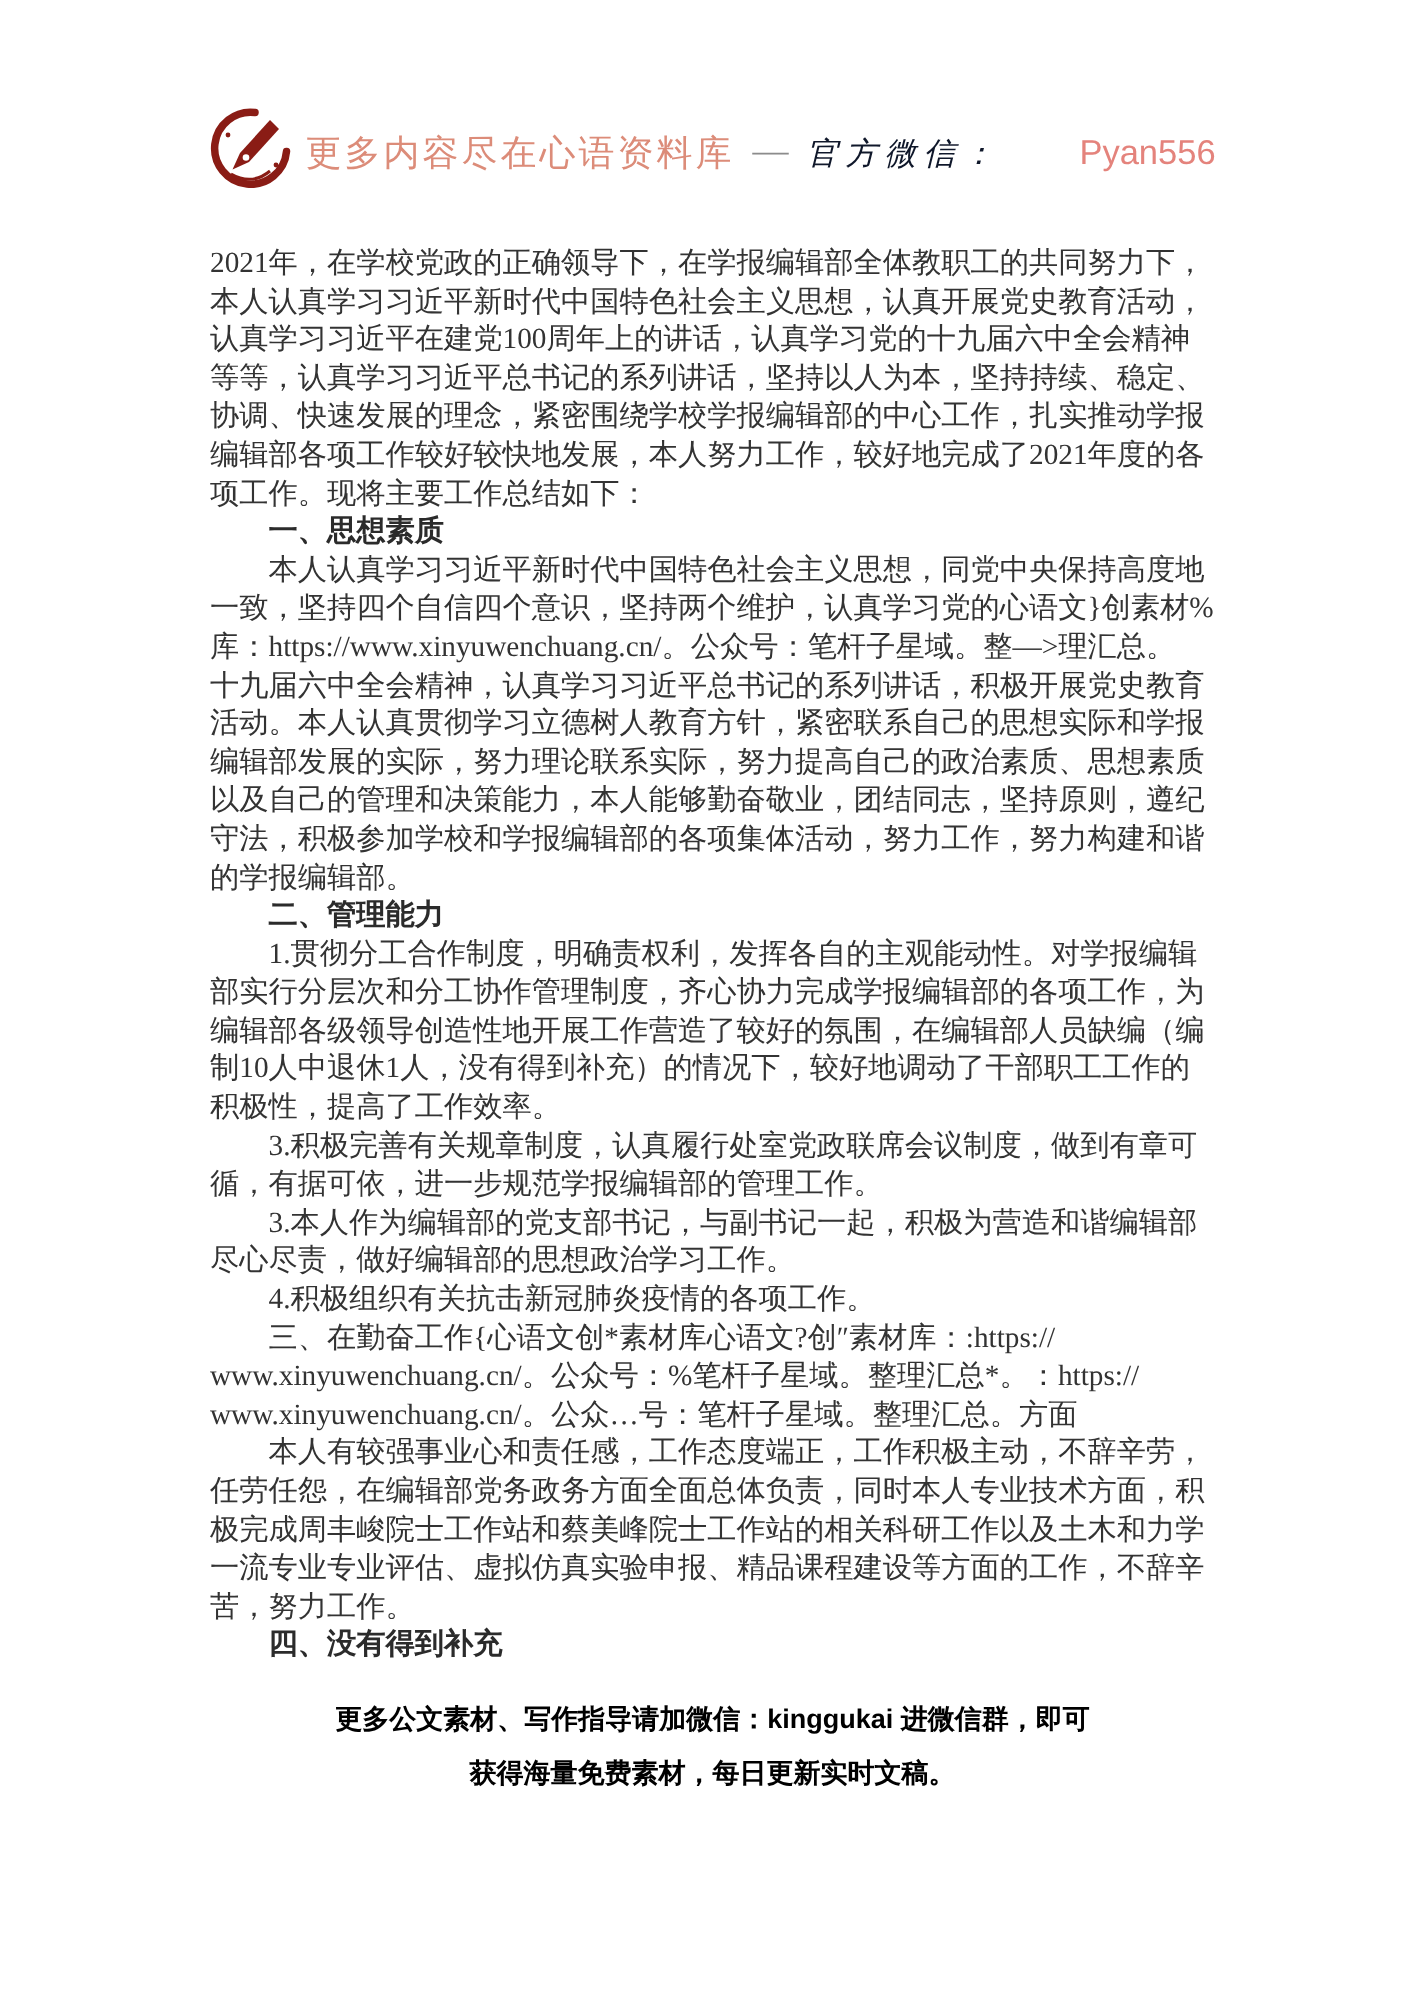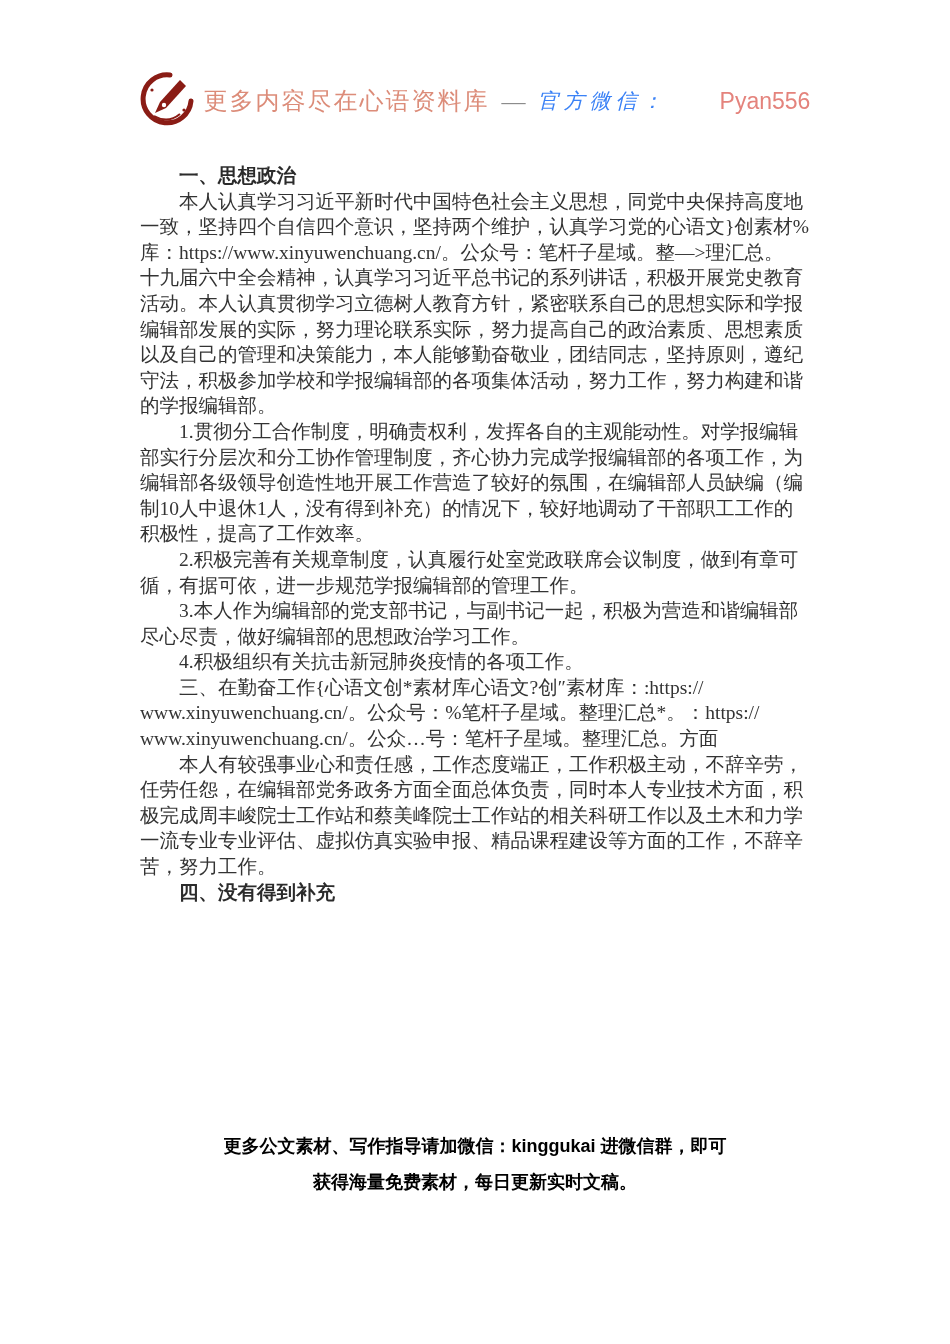--- a/index.html
+++ b/index.html
@@ -27,21 +27,21 @@
   .brandline.footer { top: 1206px; }
   .brand-logo { flex: 0 0 auto; }
   .brand-text {
     color: #dc8c79;
     font-size: 24px;
     letter-spacing: 2px;
     font-family: "Liberation Serif", "DejaVu Serif", serif;
   }
   .brand-dash { color: #8c8c8c; font-size: 24px; margin: 0 2px; }
   .brand-wlabel {
-    color: #3b82f6;
+    color: #0f172a;
     font-size: 21px;
     font-style: italic;
     letter-spacing: 5px;
     font-family: "Liberation Serif", "DejaVu Serif", serif;
   }
   .brand-wid {
     color: #e4837c;
     font-size: 23px;
     font-family: "Liberation Sans", "DejaVu Sans", sans-serif;
     margin-left: 42px;
@@ -101,36 +101,44 @@
         <circle cx="44" cy="38" r="1.6" fill="#8a1c15"></circle>
       </svg>
     </span>
     <span class="brand-text">更多内容尽在心语资料库</span>
       <span class="brand-dash">—</span>
       <span class="brand-wlabel">官方微信：</span>
     <span class="brand-wid">Pyan556</span>
   </div>
 
   <div class="content">
-    <div class="para heading">一、思想政治</div>
+    <div class="para noindent">2021年，在学校党政的正确领导下，在学报编辑部全体教职工的共同努力下，
+本人认真学习习近平新时代中国特色社会主义思想，认真开展党史教育活动，
+认真学习习近平在建党100周年上的讲话，认真学习党的十九届六中全会精神
+等等，认真学习习近平总书记的系列讲话，坚持以人为本，坚持持续、稳定、
+协调、快速发展的理念，紧密围绕学校学报编辑部的中心工作，扎实推动学报
+编辑部各项工作较好较快地发展，本人努力工作，较好地完成了2021年度的各
+项工作。现将主要工作总结如下：</div>
+    <div class="para heading">一、思想素质</div>
     <div class="para">本人认真学习习近平新时代中国特色社会主义思想，同党中央保持高度地
 一致，坚持四个自信四个意识，坚持两个维护，认真学习党的心语文}创素材%
 库：https://www.xinyuwenchuang.cn/。公众号：笔杆子星域。整—&gt;理汇总。
 十九届六中全会精神，认真学习习近平总书记的系列讲话，积极开展党史教育
 活动。本人认真贯彻学习立德树人教育方针，紧密联系自己的思想实际和学报
 编辑部发展的实际，努力理论联系实际，努力提高自己的政治素质、思想素质
 以及自己的管理和决策能力，本人能够勤奋敬业，团结同志，坚持原则，遵纪
 守法，积极参加学校和学报编辑部的各项集体活动，努力工作，努力构建和谐
 的学报编辑部。</div>
+    <div class="para heading">二、管理能力</div>
     <div class="para">1.贯彻分工合作制度，明确责权利，发挥各自的主观能动性。对学报编辑
 部实行分层次和分工协作管理制度，齐心协力完成学报编辑部的各项工作，为
 编辑部各级领导创造性地开展工作营造了较好的氛围，在编辑部人员缺编（编
 制10人中退休1人，没有得到补充）的情况下，较好地调动了干部职工工作的
 积极性，提高了工作效率。</div>
-    <div class="para">2.积极完善有关规章制度，认真履行处室党政联席会议制度，做到有章可
+    <div class="para">3.积极完善有关规章制度，认真履行处室党政联席会议制度，做到有章可
 循，有据可依，进一步规范学报编辑部的管理工作。</div>
     <div class="para">3.本人作为编辑部的党支部书记，与副书记一起，积极为营造和谐编辑部
 尽心尽责，做好编辑部的思想政治学习工作。</div>
     <div class="para">4.积极组织有关抗击新冠肺炎疫情的各项工作。</div>
     <div class="para"><span>三、在</span><span class="seg-bold">勤奋</span><span>工作{心语文创*素材库心语文?创″素材库：:https://
 www.xinyuwenchuang.cn/。公众号：%笔杆子星域。整理汇总*。：https://
 www.xinyuwenchuang.cn/。公众…号：笔杆子星域。整理汇总。方面</span></div>
     <div class="para">本人有较强事业心和责任感，工作态度端正，工作积极主动，不辞辛劳，
 任劳任怨，在编辑部党务政务方面全面总体负责，同时本人专业技术方面，积
 极完成周丰峻院士工作站和蔡美峰院士工作站的相关科研工作以及土木和力学

